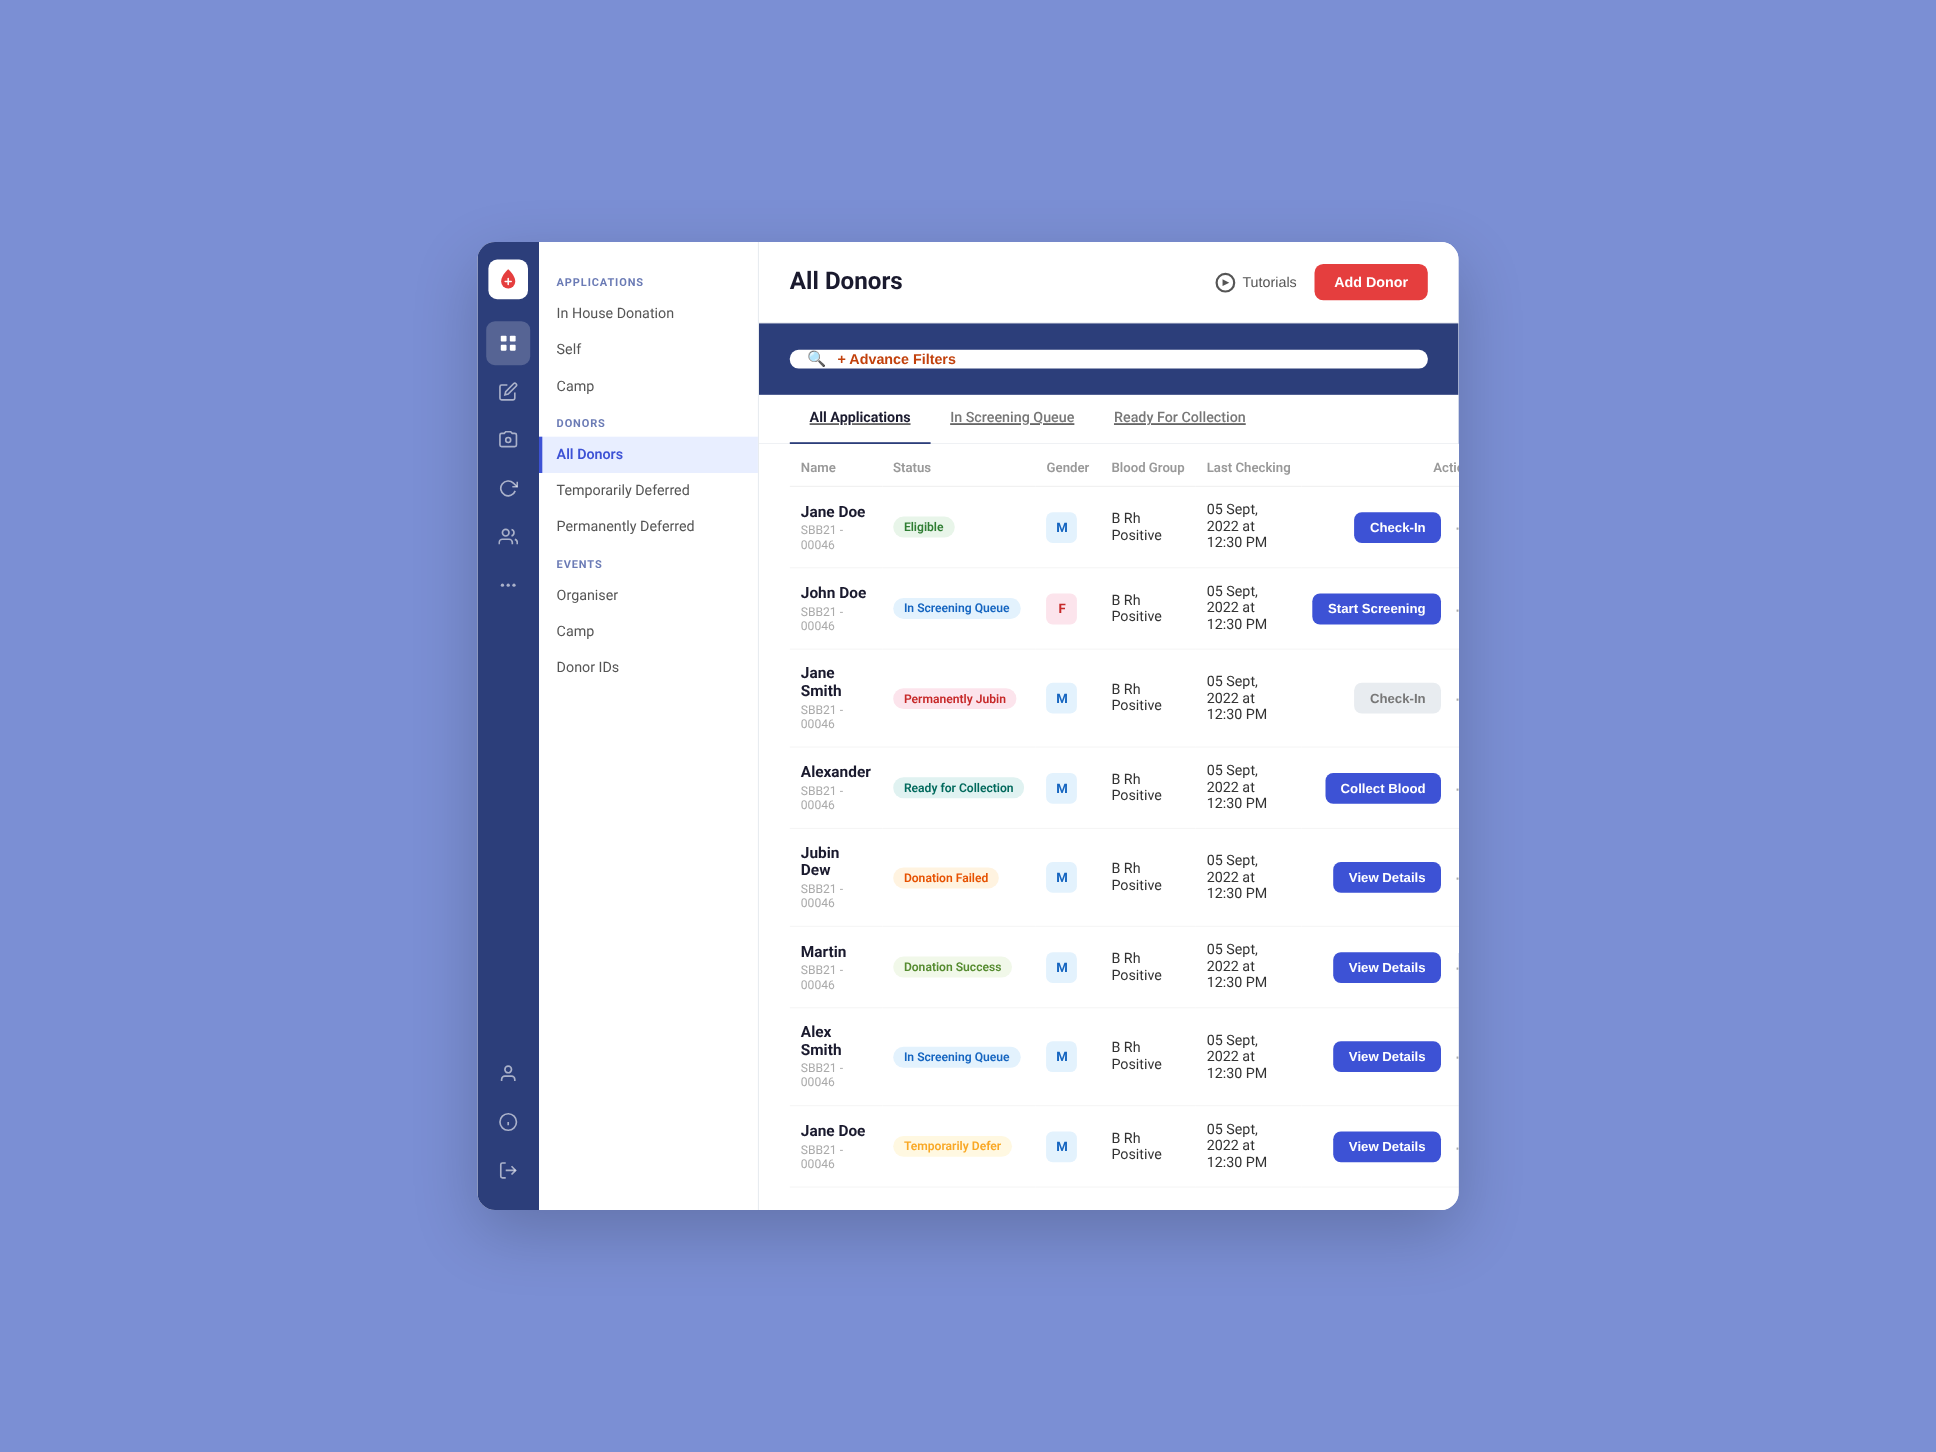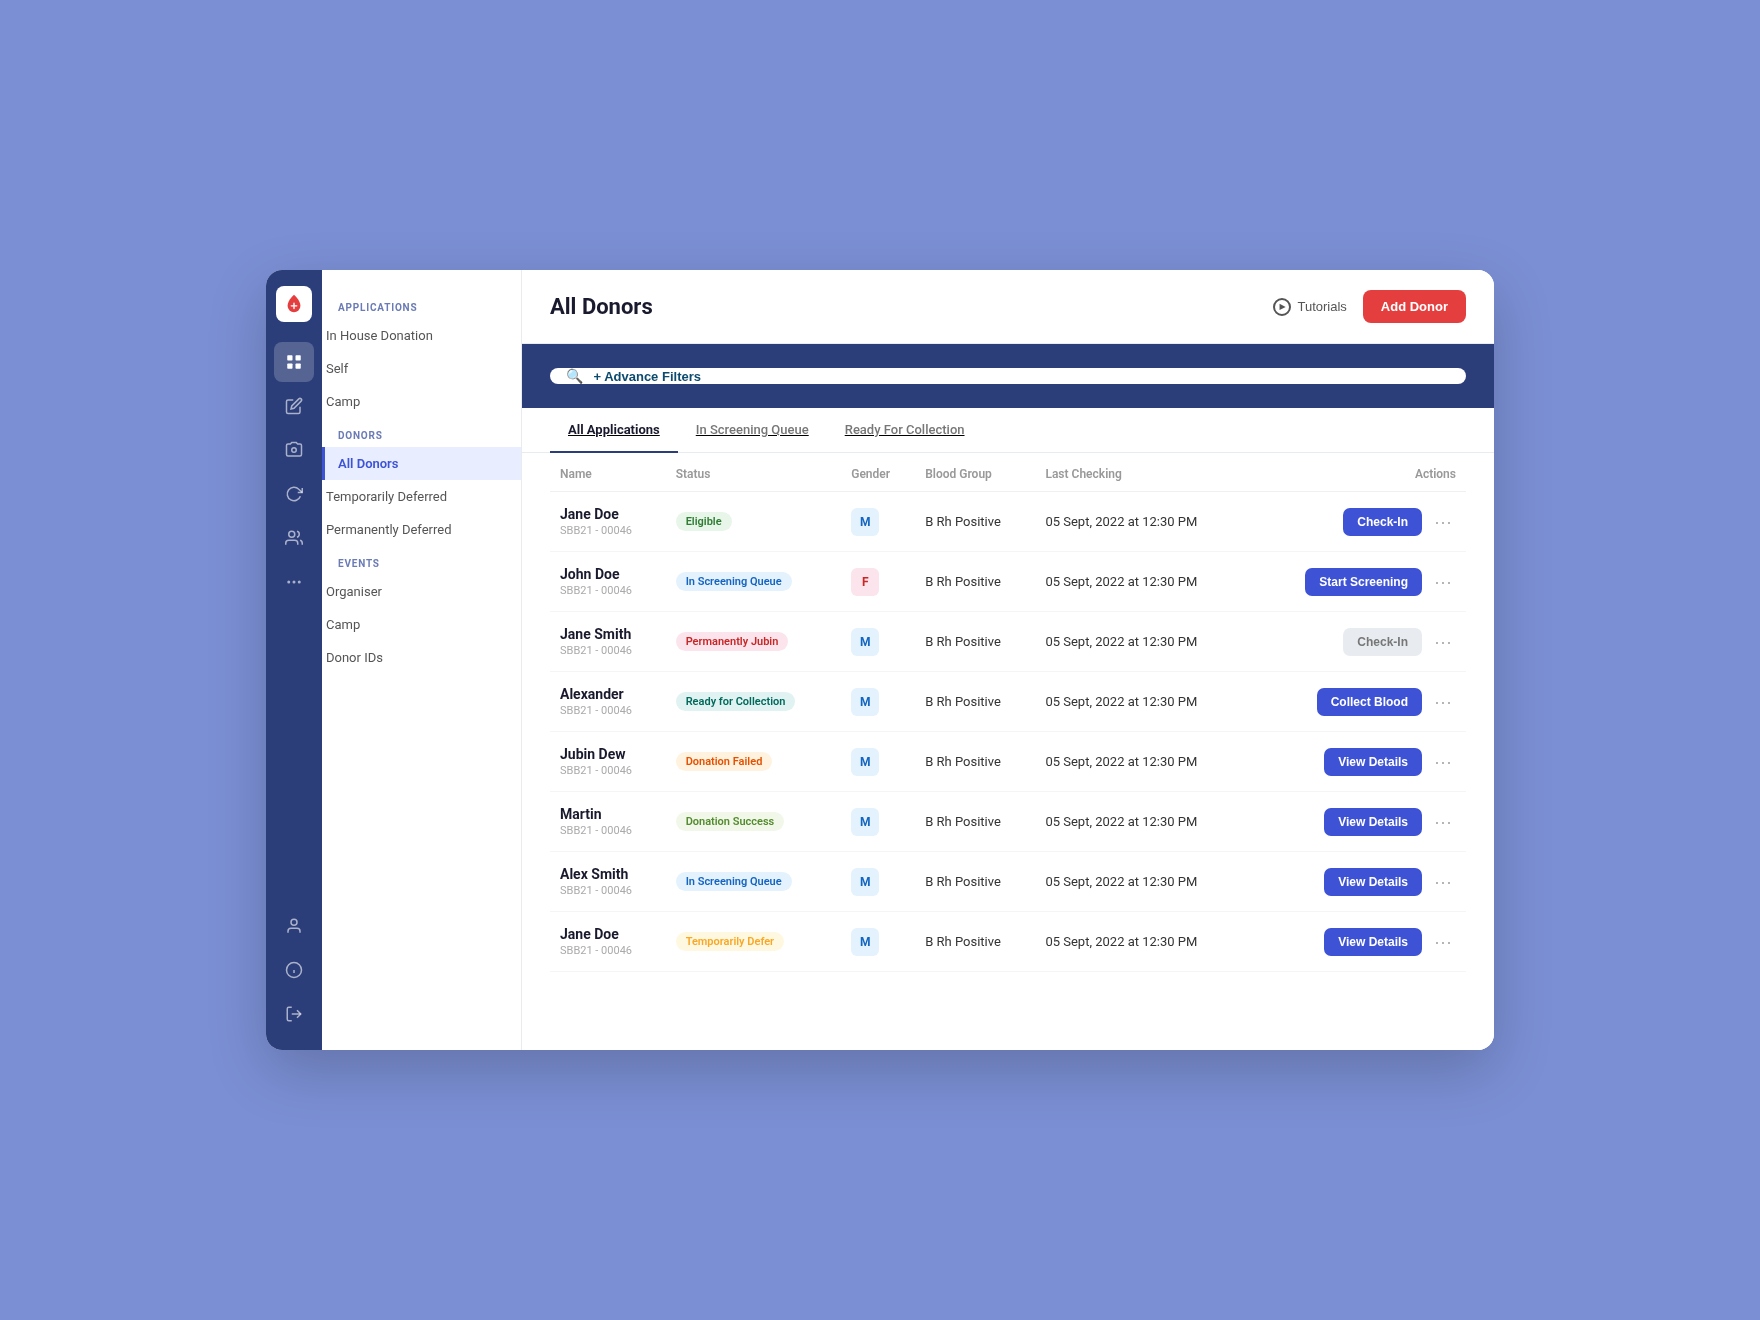--- a/index.html
+++ b/index.html
@@ -8,21 +8,21 @@
       background: #7b8fd4;
       min-height: 100vh;
       display: flex;
       align-items: center;
       justify-content: center;
       padding: 40px;
     }
     .app-window {
       background: #fff;
       border-radius: 16px;
-      width: 1228px;
+      width: 892px;
       min-height: 780px;
       display: flex;
       overflow: hidden;
       box-shadow: 0 20px 60px rgba(0,0,0,0.2);
     }
     
     .icon-sidebar {
       width: 56px;
       background: #2c3e7a;
       display: flex;
@@ -70,21 +70,21 @@
     }
     .nav-section-label {
       font-size: 10px;
       font-weight: 700;
       color: #6b7bb5;
       letter-spacing: 0.8px;
       padding: 12px 16px 6px;
       text-transform: uppercase;
     }
     .nav-item {
-      padding: 9px 4px;
+      padding: 9px 16px;
       font-size: 13px;
       color: #555;
       cursor: pointer;
       transition: background 0.15s;
       border-radius: 0;
     }
     .nav-item.active {
       background: #e8eeff;
       color: #3d52d5;
       font-weight: 600;
@@ -169,21 +169,21 @@
       border: none;
       outline: none;
       flex: 1;
       font-size: 13px;
       color: #333;
       padding: 12px 0;
       background: transparent;
     }
     .search-bar .search-icon { color: #aaa; font-size: 14px; }
     .advance-filters-btn {
-      color: #0c4a6e;
+      color: #c2410c;
       font-size: 13px;
       font-weight: 600;
       white-space: nowrap;
       cursor: pointer;
       background: none;
       border: none;
     }
 
     
     .tabs-row {

